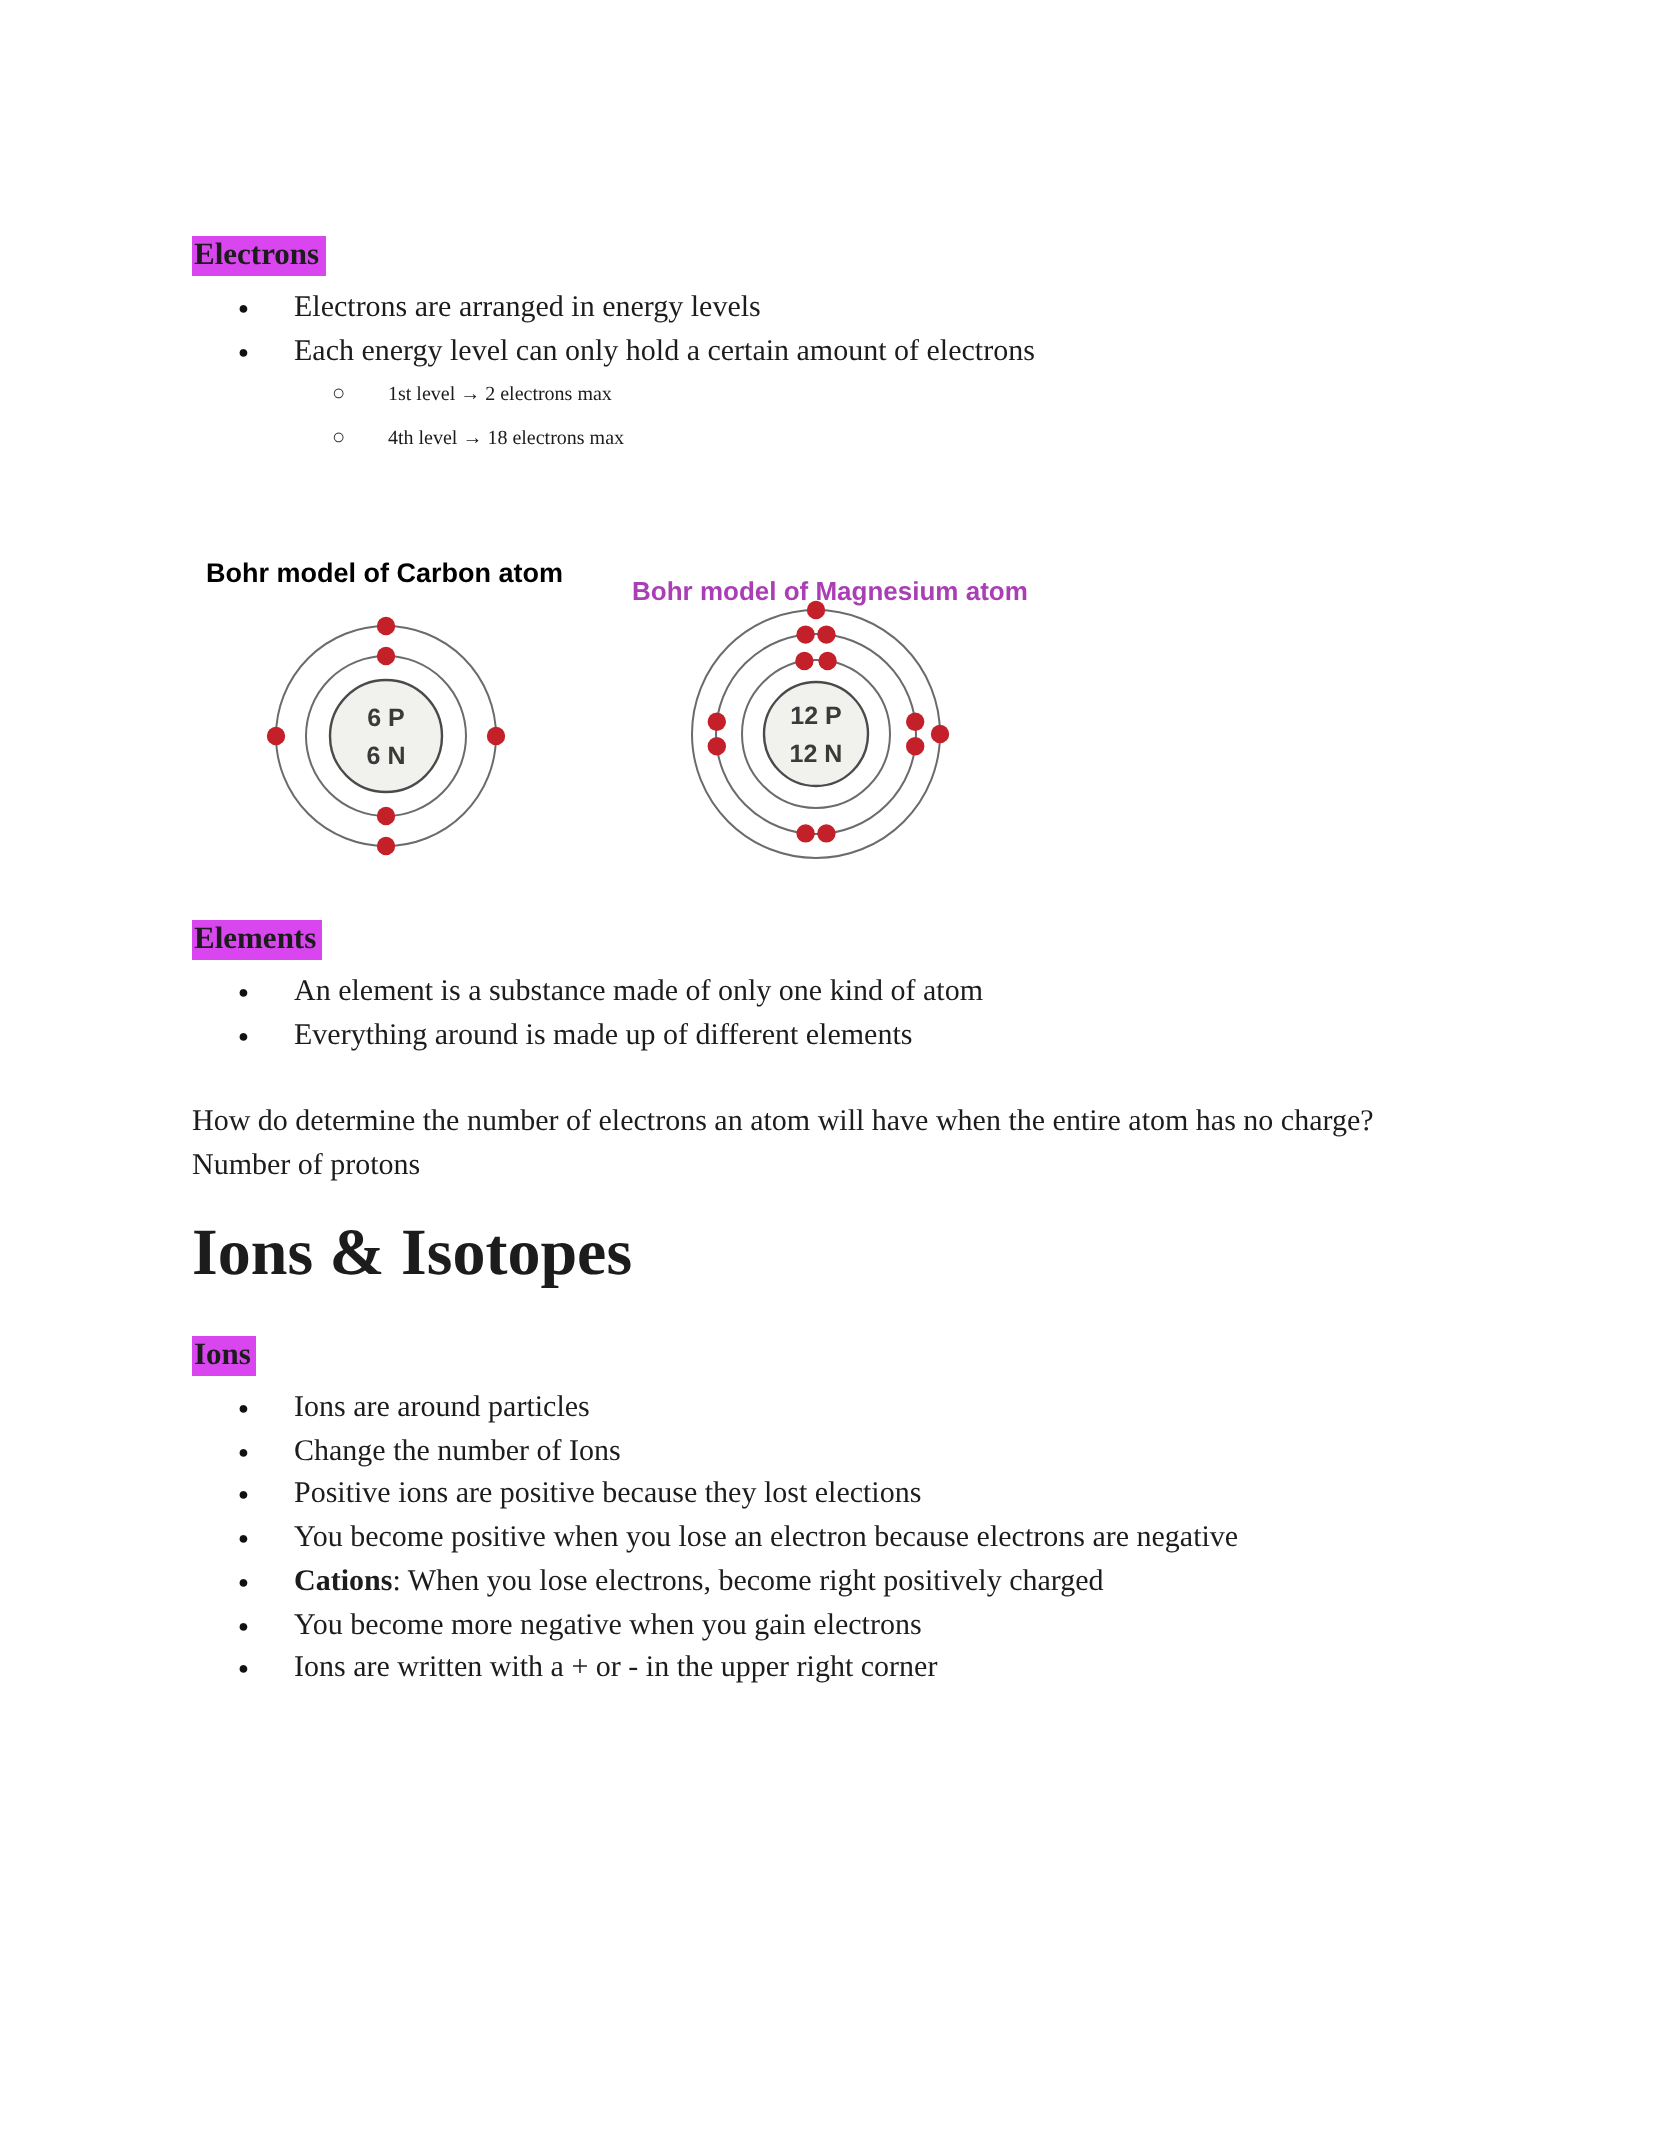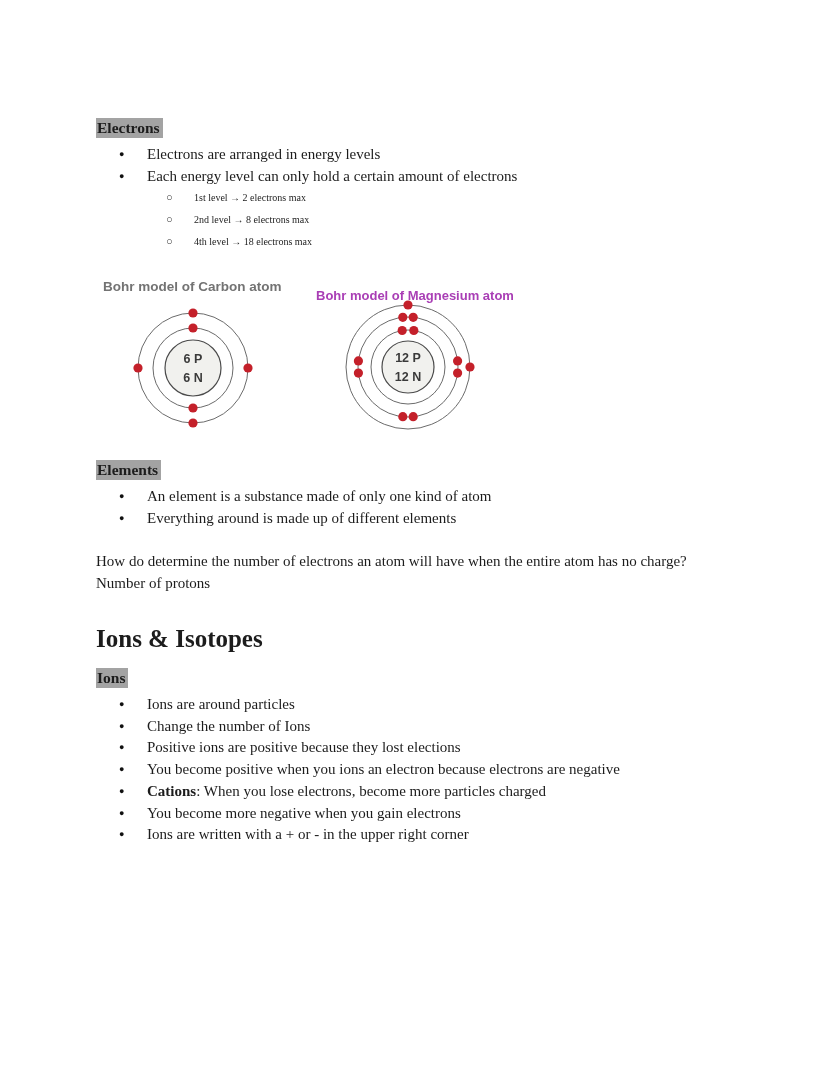--- a/index.html
+++ b/index.html
@@ -7,21 +7,21 @@
     position:relative;
     width:828px;height:1071px;
     background:#fff;
     font-family:"Liberation Serif", serif;
     color:#1c1c1c;
     overflow:hidden;
   }
   .sec{position:absolute;left:96px;width:640px;}
   h1,h3,p,ul{margin:0;padding:0;}
   h3{font-size:15.5px;line-height:22px;font-weight:700;}
-  .hl{background:#a3a3a3;padding:1px 3px 2px 1px;margin-top:48px;}
+  .hl{background:#d946ef;padding:1px 3px 2px 1px;margin-top:48px;}
   ul{list-style:none;}
   ul.l1{margin-top:5px;}
   ul.l1 > li{
     position:relative;
     padding-left:51px;
     font-size:15px;
     line-height:21.7px;
   }
   ul.l1 > li::before{
     content:"\25CF";
@@ -53,43 +53,42 @@
     font-weight:700;
     font-size:12.5px;
     fill:#3a3a3a;
   }
   p.question{
     position:absolute;left:96px;top:551px;width:637px;
     font-size:15px;line-height:21.8px;
   }
   h1.main{
     position:absolute;left:96px;top:610px;
-    font-size:25px;line-height:34px;font-weight:700;margin-top:12px;
+    font-size:33px;line-height:34px;font-weight:700;
   }
 </style>
 </head>
 <body>
 
 <div class="page">
 
   <section class="sec" style="top:117px">
     <h3><span class="hl">Electrons</span></h3>
     <ul class="l1">
       <li><span>Electrons are arranged in energy levels</span></li>
       <li><span>Each energy level can only hold a certain amount of electrons</span>
         <ul class="l2">
           <li><span>1st level → 2 electrons max</span></li>
-          <li><span>2nd level → 8 electrons max</span></li>
           <li><span>4th level → 18 electrons max</span></li>
         </ul>
       </li>
     </ul>
   </section>
 
-  <div class="fig-label" id="carbon-label" style="left: 103px; top: 279px; color: #737373;">Bohr model of Carbon atom</div>
+  <div class="fig-label" id="carbon-label" style="left: 103px; top: 279px; color: #000000;">Bohr model of Carbon atom</div>
   <div class="fig-label" id="mg-label" style="left: 316px; top: 288px; font-size: 13px; color: rgb(169, 62, 181);">Bohr model of Magnesium atom</div>
 
   <svg id="carbon-atom" class="atom-svg" style="left:125px;top:300px" width="136" height="136" viewBox="0 0 136 136">
       <circle cx="68" cy="68" r="40" fill="none" stroke="#6b6b6b" stroke-width="1"></circle>
       <circle cx="68" cy="68" r="55" fill="none" stroke="#6b6b6b" stroke-width="1"></circle>
       <circle cx="68" cy="68" r="28" fill="#f1f1ee" stroke="#4a4a4a" stroke-width="1.2"></circle>
       <text x="68" y="63" text-anchor="middle" class="nucleus-label">6 P</text>
       <text x="68" y="82" text-anchor="middle" class="nucleus-label">6 N</text>
       <circle cx="68.0" cy="28.0" r="4.6" fill="#c4202a"></circle>
       <circle cx="68.0" cy="108.0" r="4.6" fill="#c4202a"></circle>
@@ -130,20 +129,20 @@
   <p class="question">How do determine the number of electrons an atom will have when the entire atom has no charge? Number of protons</p>
 
   <h1 class="main">Ions &amp; Isotopes</h1>
 
   <section class="sec" style="top:667px">
     <h3><span class="hl">Ions</span></h3>
     <ul class="l1">
       <li><span class="b"></span><span>Ions are around particles</span></li>
       <li><span class="b"></span><span>Change the number of Ions</span></li>
       <li><span class="b"></span><span>Positive ions are positive because they lost elections</span></li>
-      <li><span class="b"></span><span>You become positive when you ions an electron because electrons are negative</span></li>
-      <li><span class="b">Cations</span><span>: When you lose electrons, become more particles charged</span></li>
+      <li><span class="b"></span><span>You become positive when you lose an electron because electrons are negative</span></li>
+      <li><span class="b">Cations</span><span>: When you lose electrons, become right positively charged</span></li>
       <li><span class="b"></span><span>You become more negative when you gain electrons</span></li>
       <li><span class="b"></span><span>Ions are written with a + or - in the upper right corner</span></li>
     </ul>
   </section>
 
 </div>
 
 </body></html>

